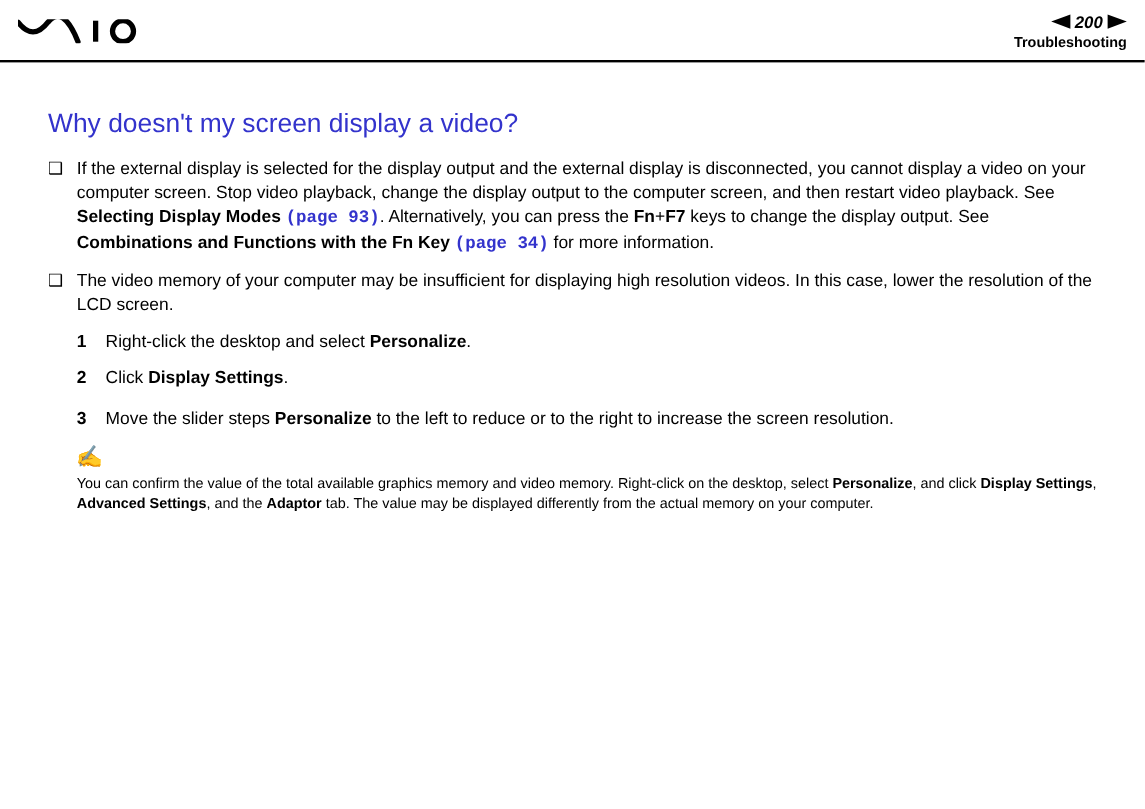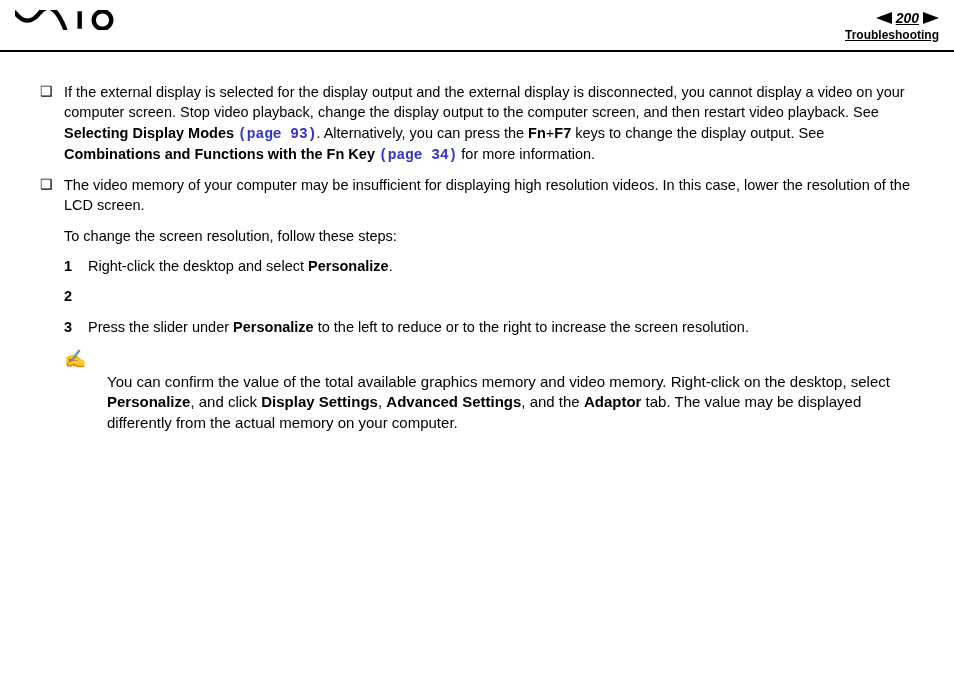--- a/index.html
+++ b/index.html
@@ -7,24 +7,23 @@
     font-family: Arial, Helvetica, sans-serif;
     background: #fff;
     width: 954px;
     height: 674px;
     position: relative;
     color: #000;
   }
   .header {
     display: flex;
     justify-content: space-between;
-    align-items: flex-start;
+    align-items: center;
     padding: 10px 15px 8px 15px;
     border-bottom: 2px solid #000;
-    text-decoration: underline;
   }
   .logo-area { display: flex; align-items: center; }
   .logo-svg { height: 20px; }
   .header-right { text-align: right; }
   .page-nav { display: flex; align-items: center; justify-content: flex-end; gap: 2px; }
   .page-nav .pagenum {
     font-family: "Arial Black", Arial, sans-serif;
     font-weight: 900;
     font-style: italic;
     font-size: 14px;
@@ -59,23 +58,22 @@
   .steps-intro { margin: 6px 0 10px 24px; }
   .steps { margin-left: 24px; }
   .step-row { display: flex; margin-bottom: 10px; }
   .step-num { width: 24px; flex: 0 0 24px; font-weight: bold; }
   .step-text { flex: 1; }
   .note-block { margin: 8px 0 14px 24px; }
   .note-icon { font-size: 18px; color: #000; }
   .note-body {
     font-family: "Helvetica Condensed", "Arial Narrow", Arial, sans-serif;
     font-stretch: condensed;
-    font-size: 15px;
+    font-size: 12px;
     line-height: 1.35;
-    margin-left: 43px;
   }
   b { font-weight: bold; }
   .linkish { color: #3333cc; font-weight: bold; font-family: Liberation Mono, monospace; }
   .p2 { margin-bottom: 4px; }
 </style>
 </head>
 <body>
 
 <div class="header">
   <div class="logo-area">
@@ -90,52 +88,53 @@
       <span class="arrow-left"></span>
       <span class="pagenum">200</span>
       <span class="arrow-right"></span>
     </div>
     <div class="section-name">Troubleshooting</div>
   </div>
 </div>
 
 <div class="content">
 
+  <h2>Why doesn't my screen display a video?</h2>
 
   <div class="bullets">
     <div class="bullet-row">
       <div class="bullet-mark">❑</div>
       <div class="bullet-text">
         <span>If the external display is selected for the display output and the external display is disconnected, you cannot display a video on your computer screen. Stop video playback, change the display output to the computer screen, and then restart video playback. See </span><b>Selecting Display Modes </b><span class="linkish">(page 93)</span><span>. Alternatively, you can press the </span><b>Fn</b><span>+</span><b>F7</b><span> keys to change the display output. See </span><b>Combinations and Functions with the Fn Key </b><span class="linkish">(page 34)</span><span> for more information.</span>
       </div>
     </div>
     <div class="bullet-row">
       <div class="bullet-mark">❑</div>
       <div class="bullet-text">The video memory of your computer may be insufficient for displaying high resolution videos. In this case, lower the resolution of the LCD screen.</div>
     </div>
   </div>
 
-  <div class="steps-intro">To change the screen resolution, follow these steps:</div>
 
   <div class="steps">
     <div class="step-row">
       <div class="step-num">1</div>
       <div class="step-text">
         <span>Right-click the desktop and select </span><b>Personalize</b><span>.</span>
       </div>
     </div>
     <div class="step-row">
       <div class="step-num">2</div>
       <div class="step-text">
+        <div class="p2"><span>Click </span><b>Display Settings</b><span>.</span></div>
       </div>
     </div>
     <div class="step-row">
       <div class="step-num">3</div>
       <div class="step-text">
-        <span>Press the slider under </span><b>Personalize</b><span> to the left to reduce or to the right to increase the screen resolution.</span>
+        <span>Move the slider steps </span><b>Personalize</b><span> to the left to reduce or to the right to increase the screen resolution.</span>
       </div>
     </div>
   </div>
 
   <div class="note-block">
     <div class="note-icon">✍</div>
     <div class="note-body">
       <span>You can confirm the value of the total available graphics memory and video memory. Right-click on the desktop, select </span><b>Personalize</b><span>, and click </span><b>Display Settings</b><span>, </span><b>Advanced Settings</b><span>, and the </span><b>Adaptor</b><span> tab. The value may be displayed differently from the actual memory on your computer.</span>
     </div>
   </div>

